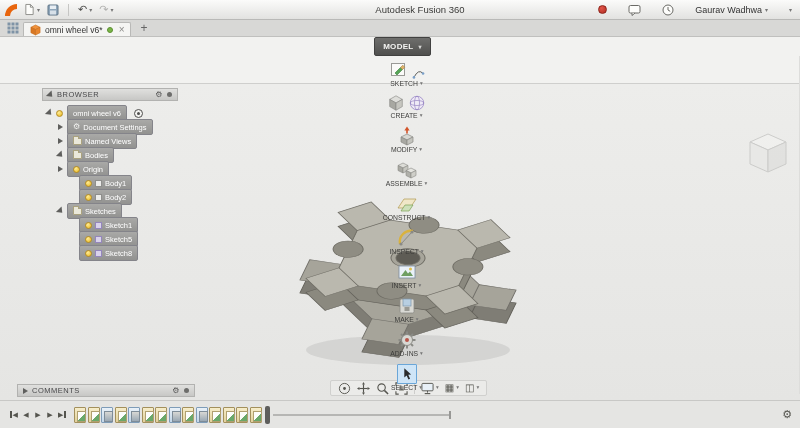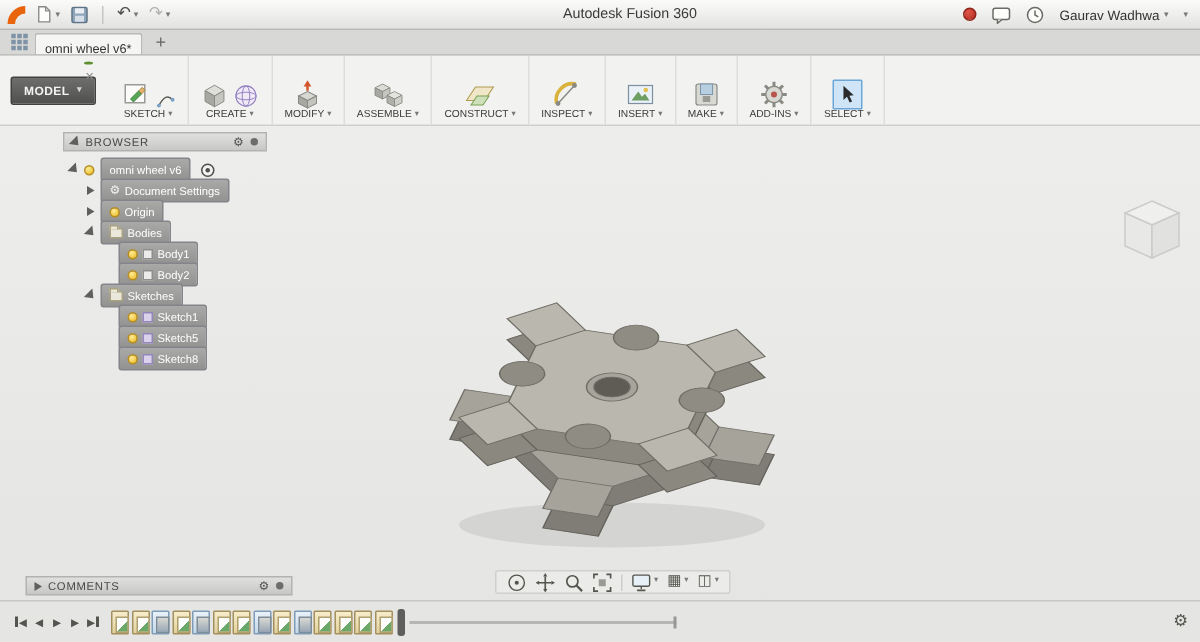--- a/index.html
+++ b/index.html
@@ -10,37 +10,37 @@
   #titlebar { position:absolute; top:0; left:0; right:0; height:20px;
     background:linear-gradient(#fbfbfa,#e2e2e0); border-bottom:1px solid #b9b9b7;
     display:flex; align-items:center; padding:0 8px 0 4px; z-index:40; }
   .tb-left { display:flex; align-items:center; gap:7px; z-index:2; }
   .tb-btn { display:inline-flex; align-items:center; gap:2px; cursor:default; }
   .tb-sep { width:1px; height:12px; background:#c6c6c4; margin:0 2px; }
   .glyph { font-size:11px; line-height:1; color:#4a4a48; }
   .tb-btn.disabled .glyph { color:#b2b2b0; }
   .caret { font-size:6px; line-height:1; color:#777; }
   .tb-title { position:absolute; left:0; right:0; text-align:center; font-size:9.5px; color:#3a3a38;padding-left:40px; }
-  .tb-right { margin-left:auto; display:flex; align-items:center; gap:10px; z-index:2; }
+  .tb-right { margin-left:auto; display:flex; align-items:center; gap:21px; z-index:2; }
   .rec { width:9px; height:9px; border-radius:50%; background:radial-gradient(circle at 35% 30%, #e2564a, #b02c20); border:1px solid #8e241a; }
   .user { display:flex; align-items:center; gap:3px; font-size:9px; color:#333; }
 
   
   #tabstrip { position:absolute; top:20px; left:0; right:0; height:17px; background:#d8d8d6;
     border-bottom:1px solid #c0c0be; display:flex; align-items:stretch; padding-left:3px; z-index:30; }
   .dp-btn { display:flex; align-items:center; padding:0 4px; }
   .tab { display:flex; align-items:center; gap:4px; background:#f5f5f3; border:1px solid #b9b9b7; border-bottom:none;
-    margin-top:2px; padding:0 6px; border-radius:2px 2px 0 0; font-size:8.5px; color:#333;flex-direction:column; }
+    margin-top:2px; padding:0 6px; border-radius:2px 2px 0 0; font-size:8.5px; color:#333; }
   .status-dot { width:6px; height:6px; border-radius:50%; background:#7ab648; border:1px solid #5d9032; }
   .tab-close { font-size:10px; color:#8a8a88; margin-left:2px; line-height:1; }
   .newtab { font-size:12px; color:#666; display:flex; align-items:center; padding:0 9px; }
 
   
   #toolbar { position:absolute; top:37px; left:0; right:0; height:47px; background:#f2f2f0;
-    border-bottom:1px solid #cfcfcd; display:flex; align-items:stretch; padding-left:7px; z-index:20; }
+    border-bottom:1px solid #cfcfcd; display:flex; align-items:stretch; padding-left:14px; z-index:20;flex-direction:column; }
   .model-btn { align-self:center; background:linear-gradient(#6e6e6c,#50504e); color:#f4f4f2;
     font-size:8px; font-weight:bold; letter-spacing:.3px; padding:4px 8px; border-radius:2px;
     border:1px solid #414140; display:flex; align-items:center; gap:5px; margin-right:9px; }
   .model-btn .caret { color:#d8d8d6; }
   .tgroup { display:flex; flex-direction:column; align-items:center; justify-content:space-between;
     padding:4px 8px 3px; border-right:1px solid #dddddb; }
   .ticons { display:flex; align-items:flex-end; gap:3px; flex:1; }
   .tlabel { font-size:6.8px; color:#3c3c3a; display:flex; align-items:center; gap:2px; white-space:nowrap; }
   .tlabel .caret { font-size:5.5px; }
   .sel-box { background:#cfe5f7; border:1px solid #6aa6d8; border-radius:1px; }
@@ -429,29 +429,36 @@
       <div class="trow d1">
         <span class="tri c"></span>
         <span class="pill">
             <span class="mini-gear">⚙</span>
             <span>Document Settings</span>
           </span>
       </div>
       <div class="trow d1">
         <span class="tri c"></span>
         <span class="pill">
+            <span class="folder"></span>
+            <span>Named Views</span>
+          </span>
+      </div>
+      <div class="trow d1">
+        <span class="tri e"></span>
+        <span class="pill">
+            <span class="folder"></span>
+            <span>Bodies</span>
+          </span>
+      </div>
+      <div class="trow d1">
+        <span class="tri c"></span>
+        <span class="pill">
             <span class="bulb"></span>
             <span>Origin</span>
-          </span>
-      </div>
-      <div class="trow d1">
-        <span class="tri e"></span>
-        <span class="pill">
-            <span class="folder"></span>
-            <span>Bodies</span>
           </span>
       </div>
       <div class="trow d2">
         <span class="pill">
             <span class="bulb"></span>
             <span class="cube-mini"></span>
             <span>Body1</span>
           </span>
       </div>
       <div class="trow d2">

